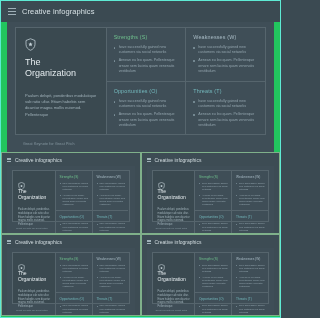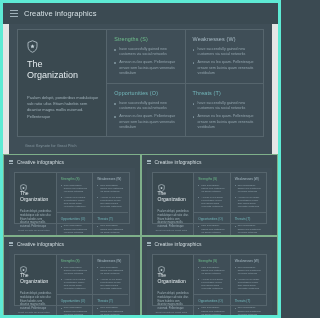--- a/index.html
+++ b/index.html
@@ -13,22 +13,22 @@
     overflow: hidden;
     font-family: "Liberation Sans", sans-serif;
     color: #c9d3d8;
     -webkit-font-smoothing: antialiased;
   }
   .page {
     position: relative;
     width: 281px;
     height: 318px;
     box-sizing: border-box;
-    background: #e5e5e5;
-    border: 3px solid #5eead4;
+    background: #22c55e;
+    border: 1px solid #5eead4;
     overflow: hidden;
   }
 
   
   .topbar {
     height: 21px;
     display: flex;
     align-items: center;
     padding: 0 0 0 7px;
     background: #3b4a52;

